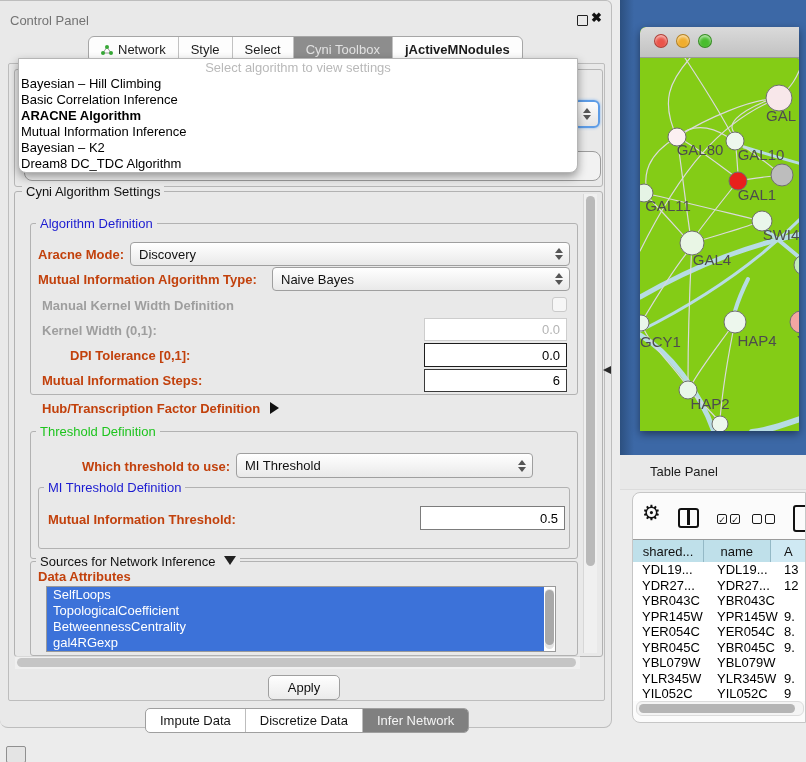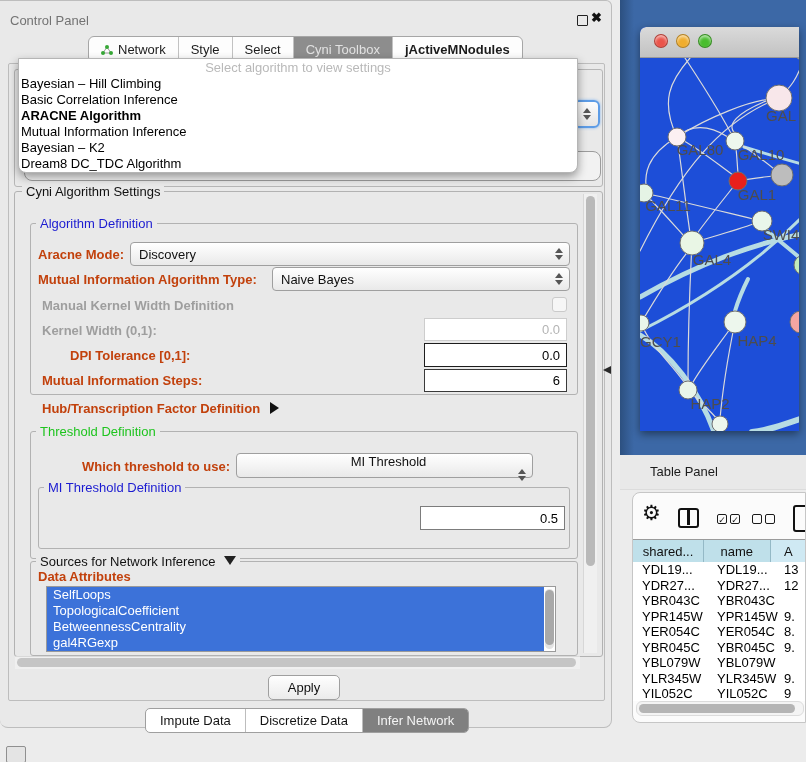--- a/index.html
+++ b/index.html
@@ -79,21 +79,21 @@
     padding:0 14px;border-right:1px solid #bdbdbd;white-space:nowrap;}
   .btab:last-child{border-right:none;}
   .btab.sel{background:#808080;color:#f4f4f4;}
   #corner-icon{left:6px;top:746px;width:18px;height:15px;border:1.5px solid #909090;border-radius:2px;background:#e4e4e4;}
   
   #mouse-cursor{left:603px;top:366px;width:0;height:0;border-top:4px solid transparent;
     border-bottom:4px solid transparent;border-right:8px solid #2a2a2a;z-index:60;}
   
   #blue-region{left:620px;top:0;width:186px;height:455px;
     background:linear-gradient(90deg,#2c5080 0px,#3c68a6 14px,#3c68a6 100%);}
-  #net-window{left:640px;top:27px;width:159px;height:404px;background:#1d4ed8;
+  #net-window{left:640px;top:27px;width:159px;height:404px;background:#84cc16;
     border-radius:6px 0 0 0;box-shadow:0 3px 9px rgba(0,0,0,.45);overflow:hidden;}
   #net-titlebar{left:0;top:0;width:166px;height:30px;background:linear-gradient(#dadada,#c2c2c2);
     border-bottom:1px solid #999;border-radius:6px 0 0 0;}
   .light{position:absolute;top:7px;width:14px;height:14px;border-radius:50%;border:1px solid rgba(0,0,0,.25);box-sizing:border-box;
     box-shadow:inset 0 2px 3px rgba(255,255,255,.6);}
   #net-canvas{left:0;top:31px;}
   
   #table-panel-bar{left:620px;top:455px;width:186px;height:34px;background:#e9e9e9;border-bottom:1px solid #dcdcdc;}
   #table-panel-title{left:650px;top:464px;font-size:13px;color:#1c1c1c;}
   #table-card{left:632px;top:492px;width:174px;height:231px;background:#fbfbfb;
@@ -192,30 +192,31 @@
 
   <div class="lbl" style="left:42px;top:372px;">Mutual Information Steps:</div>
   <div class="tfield" style="left:424px;top:368px;width:143px;height:23px;border:1px solid #3a3a3a;color:#000;">6</div>
 
   <div class="lbl" style="left:42px;top:400px;"><span>Hub/Transcription Factor Definition</span><span class="tri-right"></span></div>
 
   <div class="abs group" style="left:30px;top:430px;width:548px;height:128px;"></div>
   <div class="group-label green" style="left:36px;top:423px;">Threshold Definition</div>
 
   <div class="lbl" style="left:82px;top:458px;">Which threshold to use:</div>
-  <div class="combo" style="left:236px;top:452px;width:297px;height:25px;flex-direction:column;">
+  <div class="combo" style="left:236px;top:452px;width:297px;height:25px;">
     <span>MI Threshold</span>
     <span class="arrows">
         <span class="arr-up"></span>
         <span class="arr-dn"></span>
       </span>
   </div>
 
   <div class="abs group" style="left:38px;top:486px;width:532px;height:62px;"></div>
   <div class="group-label blue" style="left:44px;top:479px;">MI Threshold Definition</div>
+  <div class="lbl" style="left:48px;top:511px;">Mutual Information Threshold:</div>
   <div class="tfield" style="left:420px;top:505px;width:145px;height:24px;border:1px solid #7c7c7c;color:#000;">0.5</div>
 
   <div class="abs group" style="left:30px;top:560px;width:548px;height:95px;"></div>
   <div class="group-label" style="left:36px;top:553px;color:#111;"><span>Sources for Network Inference</span><span class="tri-down"></span></div>
   <div class="lbl" style="left:38px;top:568px;">Data Attributes</div>
   <div class="abs" id="attr-list">
 
   <div class="attr-item">SelfLoops</div>
       <div class="attr-item">TopologicalCoefficient</div>
       <div class="attr-item">BetweennessCentrality</div>

